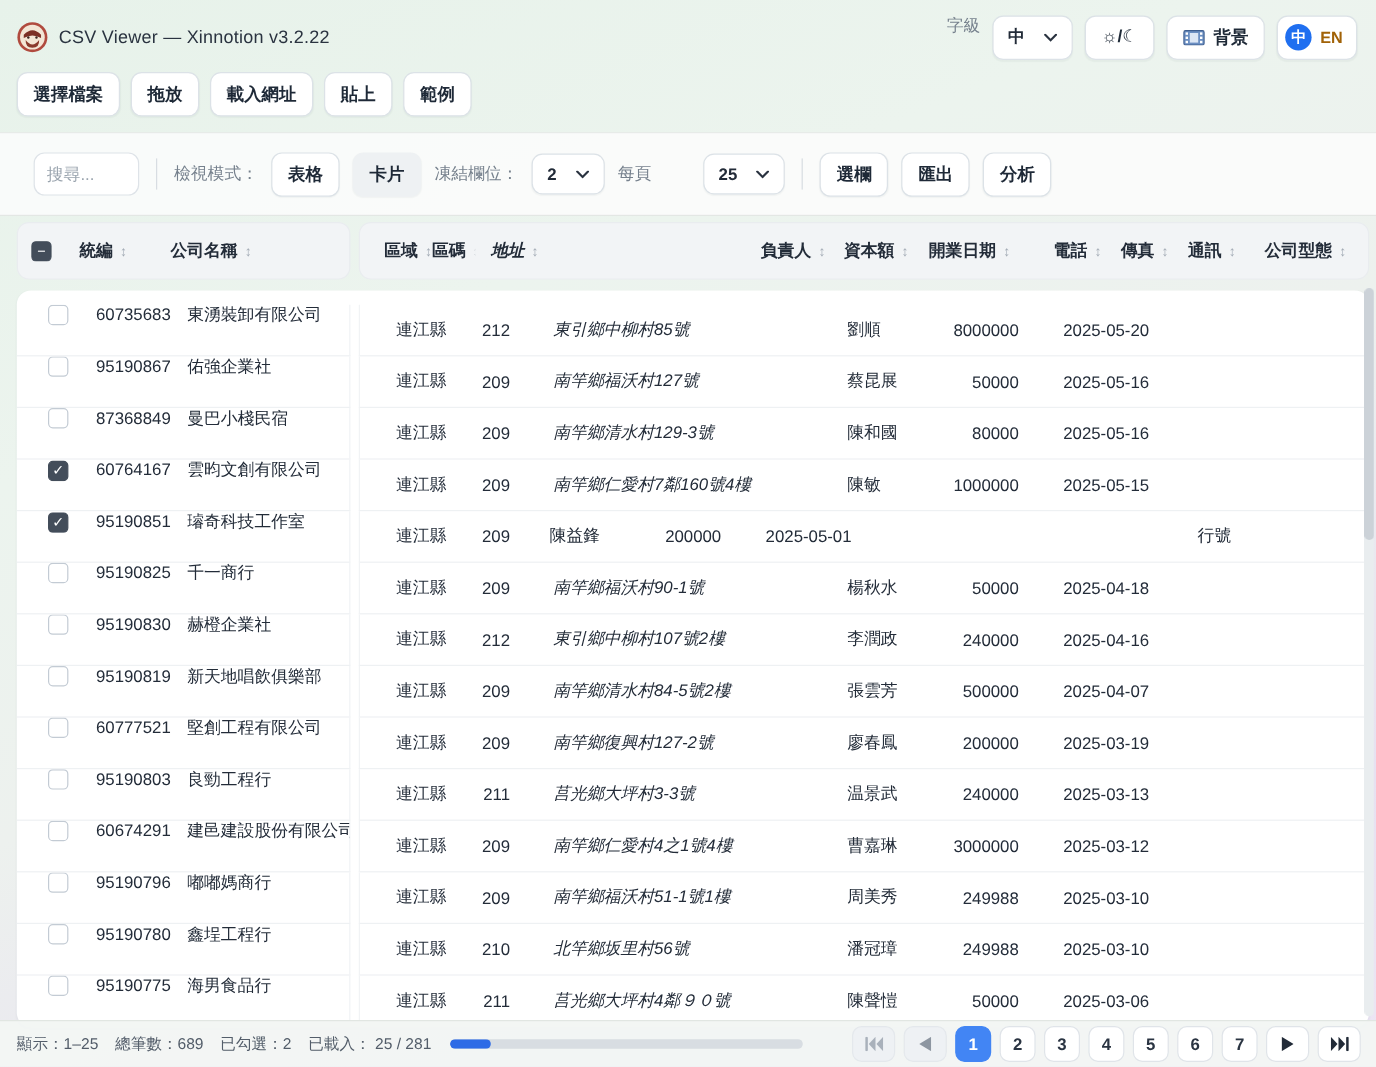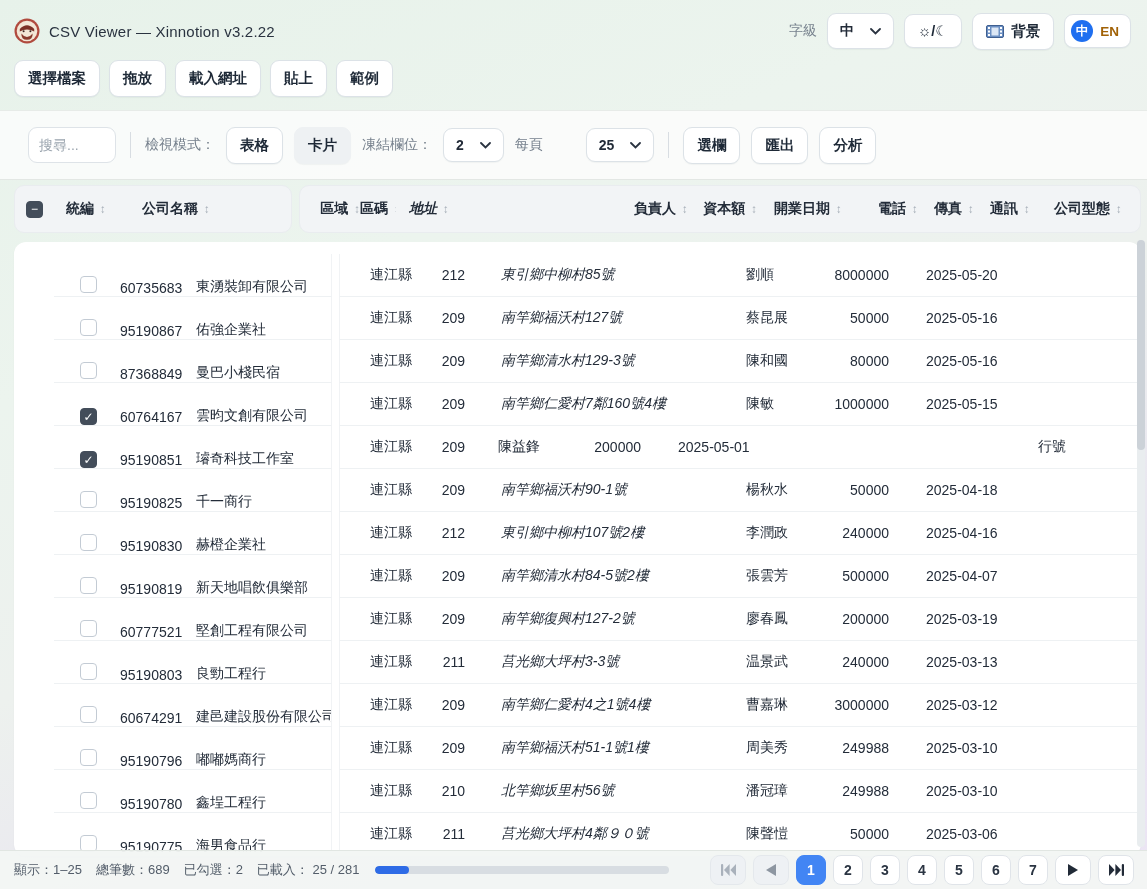--- a/index.html
+++ b/index.html
@@ -6,21 +6,21 @@
   html,body { width:1147px; height:889px; overflow:hidden; }
   body {
     font-family: "Liberation Sans", "DejaVu Sans", sans-serif;
     background: linear-gradient(158deg, #e7f2ea 0%, #ecf4ee 30%, #edf1ee 52%, #e7e1f1 82%, #ece6f4 100%);
     color:#222b38;
   }
   
   .app-header { display:flex; align-items:center; padding:14px 16px 0 14px; height:48px; }
   .logo { width:26px; height:26px; display:inline-flex; margin-right:9px; }
   .app-title { font-size:15px; font-weight:500; color:#2a3340; letter-spacing:.2px; }
-  .header-right { margin-left:auto; display:flex; align-items:center; gap:10px; }
+  .header-right { margin-left:auto; display:flex; gap:10px; }
   .lbl { color:#76818d; font-size:14px; }
   .btn {
     display:inline-flex; align-items:center; gap:7px;
     background:#fff; border:1px solid #dce2e7; border-radius:9px;
     padding:8px 13px; font-size:14.5px; font-weight:700; color:#1e2937;
     font-family:inherit; cursor:pointer; box-shadow:0 1px 1px rgba(20,40,60,.04);
     white-space:nowrap;
   }
   .select {
     display:inline-flex; align-items:center; gap:16px; background:#fff;
@@ -58,22 +58,22 @@
   .th { font-size:14.5px; font-weight:600; color:#3c4653; cursor:pointer; }
   .sort { margin-left:6px; color:#a3abb5; font-size:11.5px; font-weight:400; }
   
   .tbody {
     margin:9px 0 0 14px; width:1127px; height:614px; background:#fff;
     border-radius:12px; padding-top:12px; overflow:hidden; position:relative;
     box-shadow:0 1px 2px rgba(30,50,70,.04);
   }
   .tr { display:flex; height:43px; }
   .tr-frozen {
-    width:278px; display:flex; align-items:flex-end; padding-left:26px;
-    border-bottom:1px solid #eef1f3; border-right:1px solid #f1f3f5;margin-left:40px;
+    width:278px; display:flex; align-items:flex-start; padding-left:26px;
+    border-bottom:1px solid #eef1f3; border-right:1px solid #f1f3f5;
   }
   .tr-gap { width:7px; }
   .tr-scroll {
     flex:1; display:flex; align-items:center; overflow:hidden;
     border-bottom:1px solid #eef1f3; border-left:1px solid #f1f3f5; padding-left:12px;gap:20px;
   }
   .cell { flex:none; font-size:14px; color:#232c39; white-space:nowrap; overflow:hidden; }
   .c-check { width:40px; }
   .c-id { width:76px; }
   .c-name { flex:1; min-width:0; padding-right:6px; }

